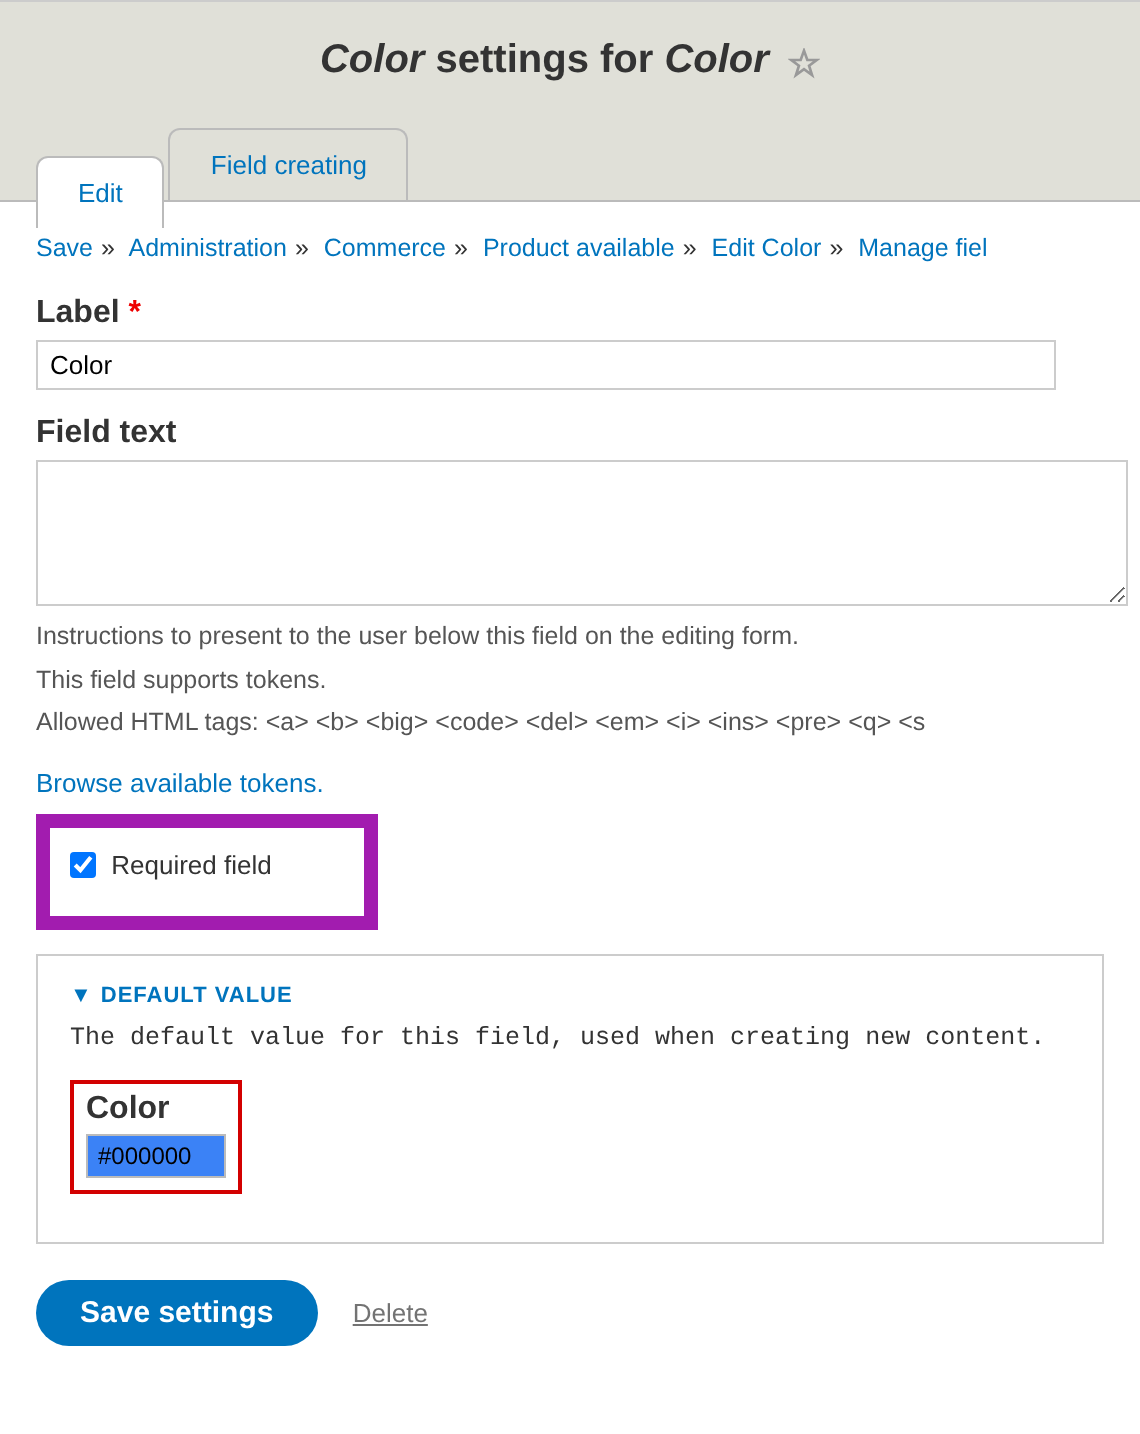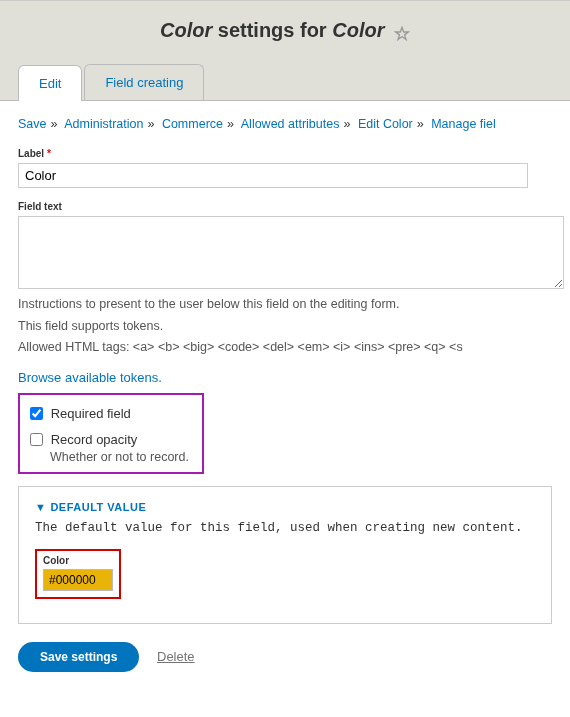--- a/index.html
+++ b/index.html
@@ -3,45 +3,45 @@
 <meta charset="utf-8">
 <style>
 * { box-sizing: border-box; margin: 0; padding: 0; }
 body { font-family: "Lucida Grande", "Lucida Sans Unicode", Verdana, sans-serif; font-size: 13px; color: #333; background: #fff; width: 570px; }
 .header-region { background: #e0e0d8; padding: 18px 18px 0 18px; border-top: 1px solid #ccc; text-align: center; }
 h1.page-title { font-size: 20px; font-weight: bold; color: #333; margin-bottom: 22px; }
 h1.page-title .em { font-style: italic; }
 .star-icon { display: inline-block; width: 16px; height: 16px; vertical-align: middle; margin-left: 4px; }
 .tabs { display: flex; gap: 0; }
 .tab { padding: 10px 20px; border: 1px solid #bbb; border-bottom: none; background: #e0e0d8; color: #0074bd; cursor: pointer; font-size: 13px; margin-right: 2px; border-radius: 6px 6px 0 0; }
-.tab.active { background: #fff; color: #0074bd; font-weight: normal; position: relative; top: 1px; }
+.tab.active { background: #fff; color: #0074bd; font-weight: normal; position: relative; top: 14px; }
 .content { padding: 14px 18px 18px 18px; background: #fff; border-top: 1px solid #bbb; }
 .breadcrumb { color: #333; font-size: 12.5px; margin-bottom: 14px; line-height: 1.5; }
 .breadcrumb a { color: #0074bd; text-decoration: none; }
 .breadcrumb .sep { margin: 0 4px; color: #333; }
 .form-item { margin-bottom: 13px; }
-label.field-label { display: block; font-weight: bold; font-size: 10px; margin-bottom: 4px; }
+label.field-label { display: block; font-weight: bold; font-size: 16px; margin-bottom: 4px; }
 .required-marker { color: #e00; font-weight: bold; }
 input.text-input { width: 510px; padding: 4px 6px; border: 1px solid #ccc; font-size: 13px; background: #fff; }
 textarea.textarea-input { width: 546px; height: 73px; padding: 4px 6px; border: 1px solid #ccc; font-size: 13px; resize: vertical; background: #fff; }
 .description { font-size: 12.5px; color: #555; line-height: 1.5; margin-top: 3px; }
 .link { color: #0074bd; text-decoration: none; cursor: pointer; }
-.highlight-box { border: 2px solid #a21caf; padding: 10px 10px 8px 10px; margin: 8px 0 12px 0; width: 186px; }
+.highlight-box { border: 7px solid #a21caf; padding: 10px 10px 8px 10px; margin: 8px 0 12px 0; width: 171px; }
 .highlight-box2 { border: 2px solid #d30000; padding: 4px 6px 6px 6px; margin-bottom: 8px; display: inline-block; }
 .checkbox-item { margin-bottom: 10px; }
 .checkbox-item label { font-size: 13px; margin-left: 4px; vertical-align: middle; }
 .checkbox-item input { vertical-align: middle; }
 .checkbox-description { font-size: 12.5px; color: #555; margin-left: 20px; margin-top: 3px; }
 .fieldset { border: 1px solid #ccc; margin: 6px 0 18px 0; padding: 14px 16px 16px 16px; }
 .fieldset-legend { color: #0074bd; font-weight: bold; font-size: 11px; cursor: pointer; padding-bottom: 8px; text-transform: uppercase; letter-spacing: 0.5px; }
 .fieldset-legend .arrow { display: inline-block; margin-right: 4px; }
 .fieldset-desc { font-size: 12.5px; color: #333; margin-bottom: 14px; font-family: Liberation Mono, monospace; }
-.color-input { width: 70px; padding: 3px 5px; border: 1px solid #bbb; background: #eab308; font-size: 12px; }
+.color-input { width: 70px; padding: 3px 5px; border: 1px solid #bbb; background: #3b82f6; font-size: 12px; }
 .actions { margin-top: 6px; }
-.btn-primary { background: #0074bd; color: #fff; border: none; border-radius: 18px; padding: 8px 22px; font-size: 12px; font-weight: bold; cursor: pointer; }
+.btn-primary { background: #0074bd; color: #fff; border: none; border-radius: 18px; padding: 8px 22px; font-size: 15px; font-weight: bold; cursor: pointer; }
 .delete-link { color: #737373; text-decoration: underline; margin-left: 14px; font-size: 13px; cursor: pointer; }
 </style>
 </head>
 <body>
 
 <div class="header-region">
   <h1 class="page-title">
     <span class="em">Color</span><span> settings for </span><span class="em">Color</span>
     <span class="star-icon">
       <svg viewBox="0 0 24 24" width="16" height="16">
@@ -54,21 +54,21 @@
     <div class="tab">Field creating</div>
   </div>
 </div>
 
 <div class="content">
 
   <div class="breadcrumb">
     <a>Save</a><span class="sep">»</span>
     <a>Administration</a><span class="sep">»</span>
     <a>Commerce</a><span class="sep">»</span>
-    <a>Allowed attributes</a><span class="sep">»</span>
+    <a>Product available</a><span class="sep">»</span>
     <a>Edit Color</a><span class="sep">»</span>
     <a>Manage fiel</a>
   </div>
 
   <div class="form-item">
     <label class="field-label">
       <span>Label</span> <span class="required-marker">*</span>
     </label>
     <input type="text" class="text-input" value="Color" style="">
   </div>
@@ -83,25 +83,20 @@
 
   <div style="margin-bottom:6px;">
     <a class="link">Browse available tokens.</a>
   </div>
 
   <div class="highlight-box">
     <div class="checkbox-item">
       <input type="checkbox" checked="" style="">
       <label>Required field</label>
     </div>
-    <div class="checkbox-item" style="margin-bottom:0;">
-      <input type="checkbox" style="">
-      <label>Record opacity</label>
-      <div class="checkbox-description">Whether or not to record.</div>
-    </div>
   </div>
 
   <div class="fieldset">
     <div class="fieldset-legend">
       <span class="arrow">▼</span><span>Default Value</span>
     </div>
     <div class="fieldset-desc">The default value for this field, used when creating new content.</div>
     <div class="highlight-box2">
       <label class="field-label" style="margin-bottom:3px;">Color</label>
       <input type="text" class="color-input" value="#000000" style="">

